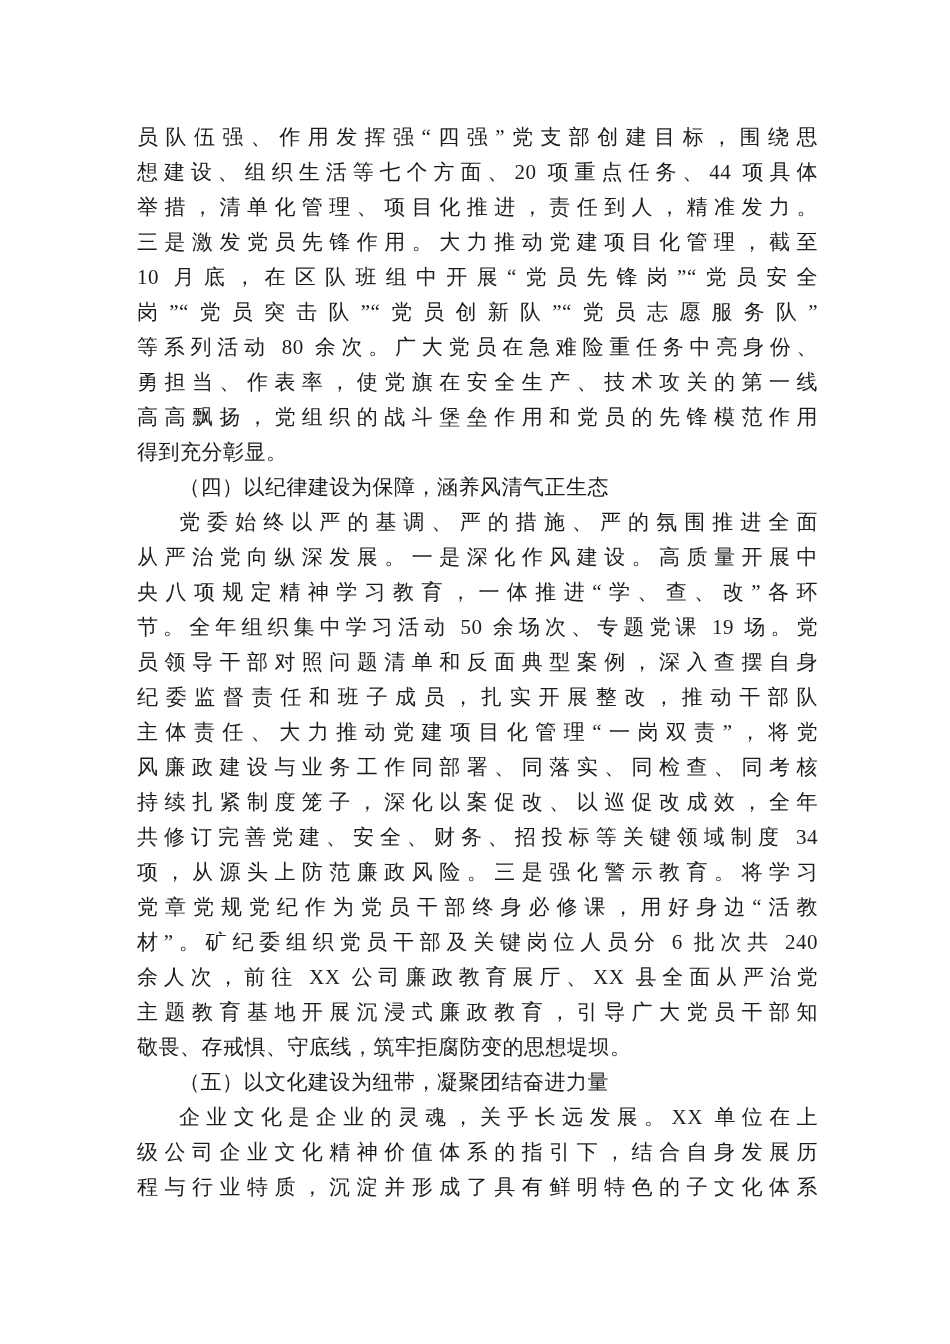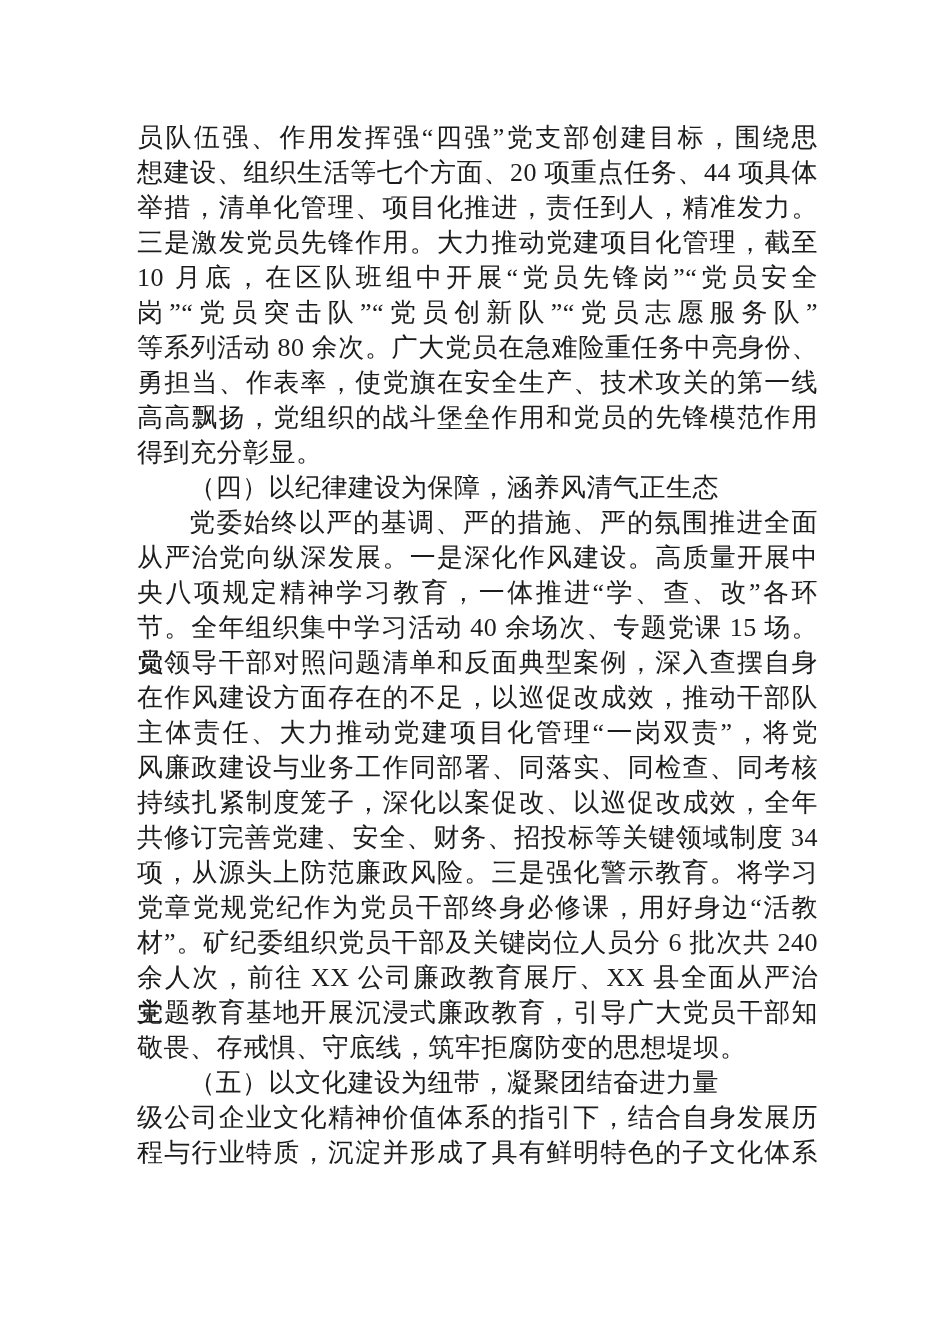--- a/index.html
+++ b/index.html
@@ -22,21 +22,21 @@
     top: 120px;
     width: 681px;
   }
   .para {
     margin: 0;
     padding: 0;
   }
   .line {
     height: 35px;
     line-height: 35px;
-    font-size: 26px;
+    font-size: 21px;
     letter-spacing: 0.5px;
     text-align: left;
     overflow: visible;
   }
   .line.justify {
     text-align: justify;
     text-align-last: justify;
   }
   .line.indent {
     text-indent: 2em;
@@ -62,35 +62,36 @@
         <div class="line justify">高高飘扬，党组织的战斗堡垒作用和党员的先锋模范作用</div>
         <div class="line">得到充分彰显。</div>
       </div>
       <div class="para heading">
         <div class="line">（四）以纪律建设为保障，涵养风清气正生态</div>
       </div>
       <div class="para body">
         <div class="line justify indent">党委始终以严的基调、严的措施、严的氛围推进全面</div>
         <div class="line justify">从严治党向纵深发展。一是深化作风建设。高质量开展中</div>
         <div class="line justify">央八项规定精神学习教育，一体推进“学、查、改”各环</div>
-        <div class="line justify">节。全年组织集中学习活动 40 余场次、专题党课 15 场。党</div>
+        <div class="line justify">节。全年组织集中学习活动 50 余场次、专题党课 19 场。党</div>
         <div class="line justify">员领导干部对照问题清单和反面典型案例，深入查摆自身</div>
-        <div class="line justify">在作风建设方面存在的不足，以巡促改成效，推动干部队</div>
+        <div class="line justify">纪委监督责任和班子成员，扎实开展整改，推动干部队</div>
         <div class="line justify">主体责任、大力推动党建项目化管理“一岗双责”，将党</div>
         <div class="line justify">风廉政建设与业务工作同部署、同落实、同检查、同考核</div>
         <div class="line justify">持续扎紧制度笼子，深化以案促改、以巡促改成效，全年</div>
         <div class="line justify">共修订完善党建、安全、财务、招投标等关键领域制度 34</div>
         <div class="line justify">项，从源头上防范廉政风险。三是强化警示教育。将学习</div>
         <div class="line justify">党章党规党纪作为党员干部终身必修课，用好身边“活教</div>
         <div class="line justify">材”。矿纪委组织党员干部及关键岗位人员分 6 批次共 240</div>
         <div class="line justify">余人次，前往 XX 公司廉政教育展厅、XX 县全面从严治党</div>
         <div class="line justify">主题教育基地开展沉浸式廉政教育，引导广大党员干部知</div>
         <div class="line">敬畏、存戒惧、守底线，筑牢拒腐防变的思想堤坝。</div>
       </div>
       <div class="para heading">
         <div class="line">（五）以文化建设为纽带，凝聚团结奋进力量</div>
       </div>
       <div class="para body">
+        <div class="line justify indent">企业文化是企业的灵魂，关乎长远发展。XX 单位在上</div>
         <div class="line justify">级公司企业文化精神价值体系的指引下，结合自身发展历</div>
         <div class="line justify">程与行业特质，沉淀并形成了具有鲜明特色的子文化体系</div>
       </div>
     </div>
 </div>
 
 </body></html>

